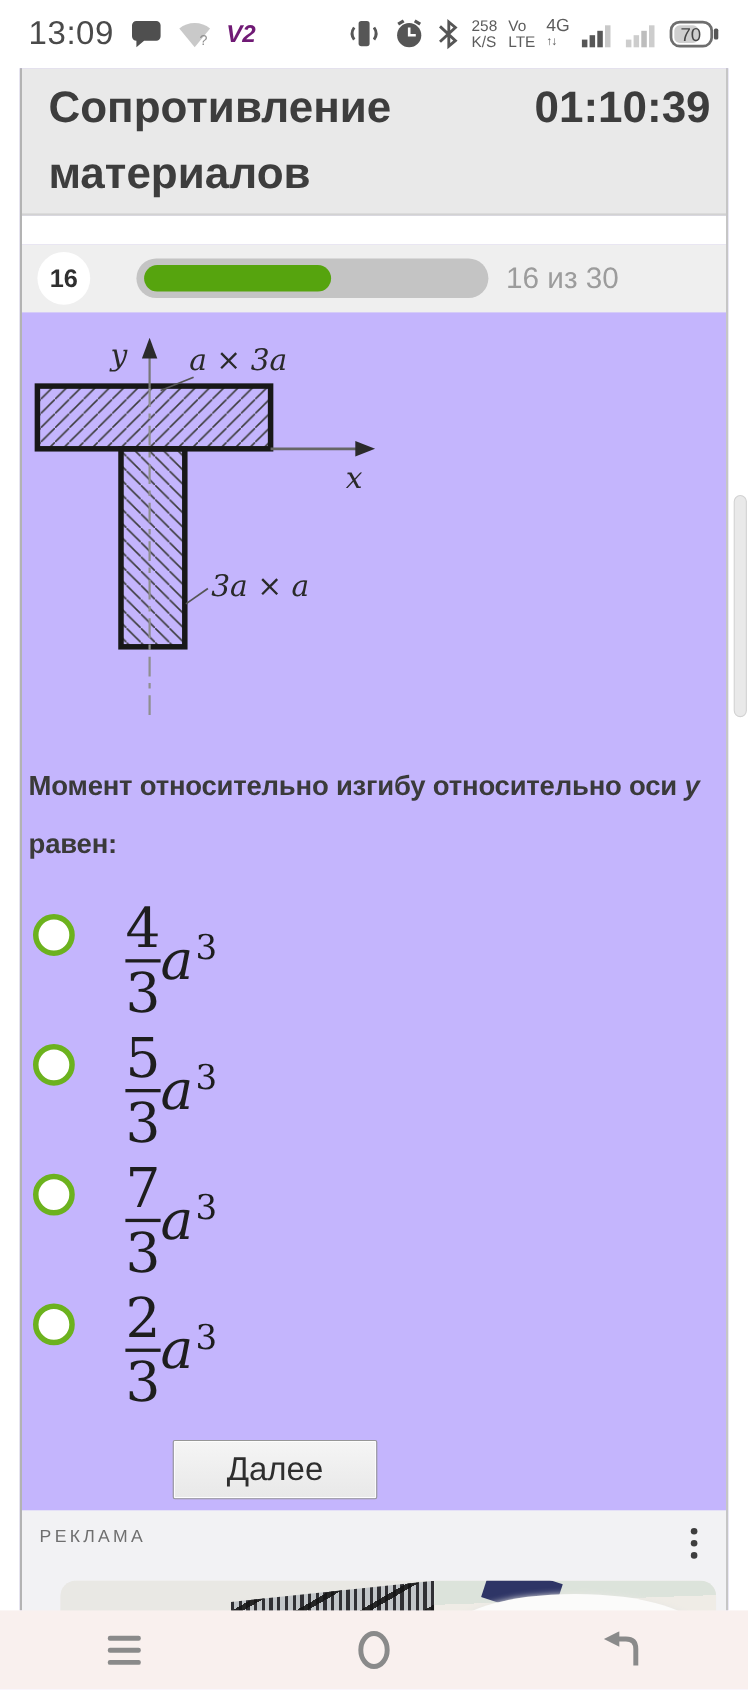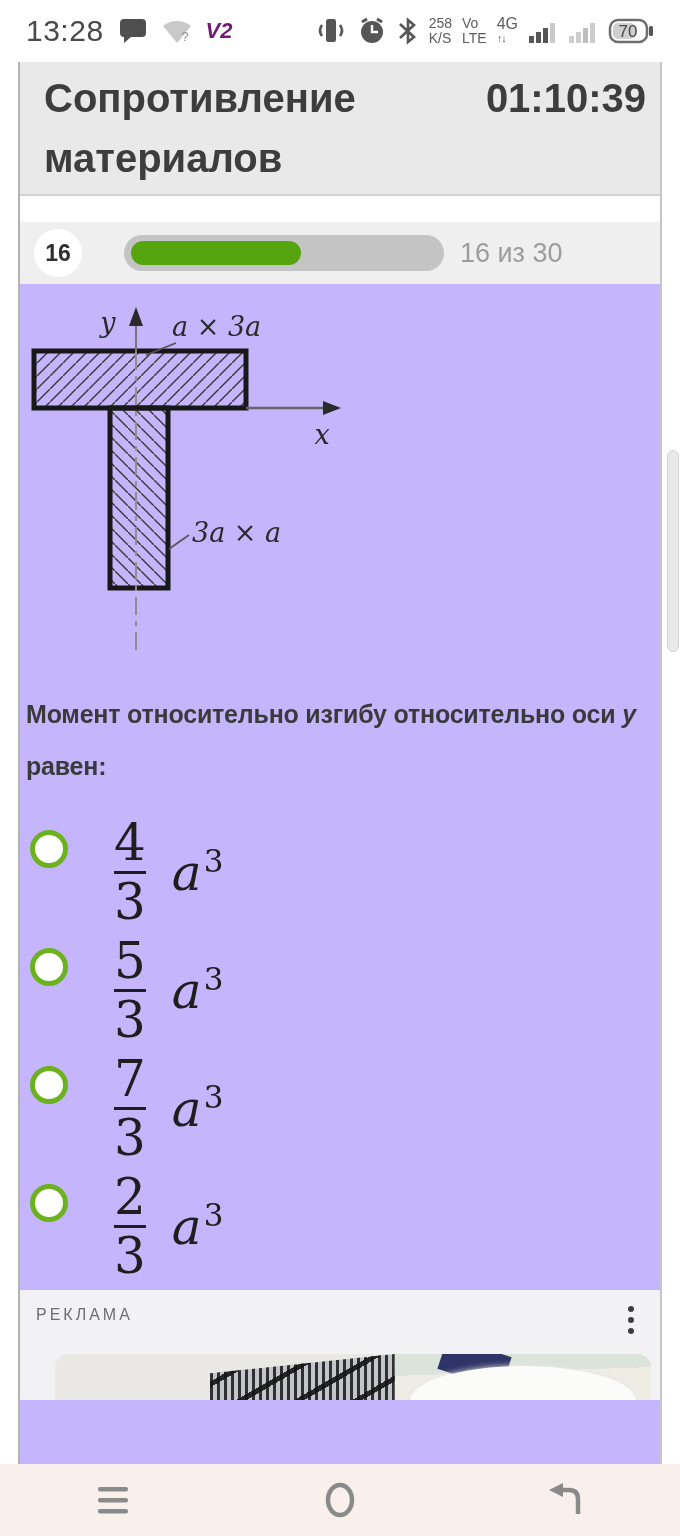--- a/index.html
+++ b/index.html
@@ -46,21 +46,21 @@
   .question .qvar{font-style:italic;}
 
   
   .options{margin-top:26px;}
   .option{display:flex;align-items:flex-start;margin:0 0 10px 10px;height:108px;}
   .radio{width:28px;height:28px;border:5px solid #6cb21e;border-radius:50%;background:#fff;
          margin-top:12px;flex:0 0 auto;}
   .frac{display:inline-flex;flex-direction:column;align-items:center;margin-left:46px;
         font-family:"DejaVu Serif",serif;font-size:50px;line-height:1;color:#1e1e1e;}
   .frac .bar{height:3px;background:#1e1e1e;align-self:stretch;margin:3px 0;}
-  .unit{margin-left:26px;margin-top:28px;font-family:"DejaVu Serif",serif;font-style:italic;
+  .unit{margin-top:28px;font-family:"DejaVu Serif",serif;font-style:italic;
         font-size:50px;color:#1e1e1e;line-height:1;}
   .unit sup{font-style:normal;font-size:31px;vertical-align:18px;margin-left:2px;}
 
   
   .next{display:block;margin:28px 0 0 137px;width:186px;height:54px;
         background:linear-gradient(#f5f5f5,#e8e8e8);border:1px solid #979797;border-radius:2px;
         box-shadow:0 0 0 1px #fdfdfd inset;font-family:"Liberation Sans",sans-serif;
         font-size:30px;color:#2e2e2e;cursor:pointer;}
 
   
@@ -91,21 +91,21 @@
   .scroll-thumb{position:absolute;right:1px;top:450px;width:10px;height:200px;background:#e9e9e9;
                 border:1px solid #d2d2d2;border-radius:7px;}
 </style>
 </head>
 <body>
 
 <div class="screen">
 
   <div class="status-bar">
     <div class="sb-left">
-      <span class="sb-time">13:28</span>
+      <span class="sb-time">13:09</span>
       <svg width="30" height="30" viewBox="0 0 30 30">
         <path d="M6,3 h18 a4,4 0 0 1 4,4 v10 a4,4 0 0 1 -4,4 h-11 l-7,6 v-6 h0 a4,4 0 0 1 -4,-4 v-10 a4,4 0 0 1 4,-4 z" fill="#4f4f4f"></path>
       </svg>
       <svg width="30" height="28" viewBox="0 0 30 28">
         <path d="M1,9 a22,22 0 0 1 28,0 l-14,17 z" fill="#c9c9c9"></path>
         <text x="23" y="24" font-size="13" fill="#8f8f8f" text-anchor="middle">?</text>
       </svg>
       <span class="sb-v2">V2</span>
     </div>
     <div class="sb-right">
@@ -238,20 +238,21 @@
         <span class="frac">
           <span>2</span>
             <span class="bar"></span>
             <span>3</span>
         </span>
         <span class="unit"><span>a</span><sup>3</sup></span>
       </div>
 
     </div>
 
+    <button class="next">Далее</button>
 
     <div class="ad">
       <div class="ad-label">РЕКЛАМА</div>
       <div class="kebab">
           <i></i>
           <i></i>
           <i></i>
         </div>
       <div class="ad-photo">
         <div class="ph1"></div>

